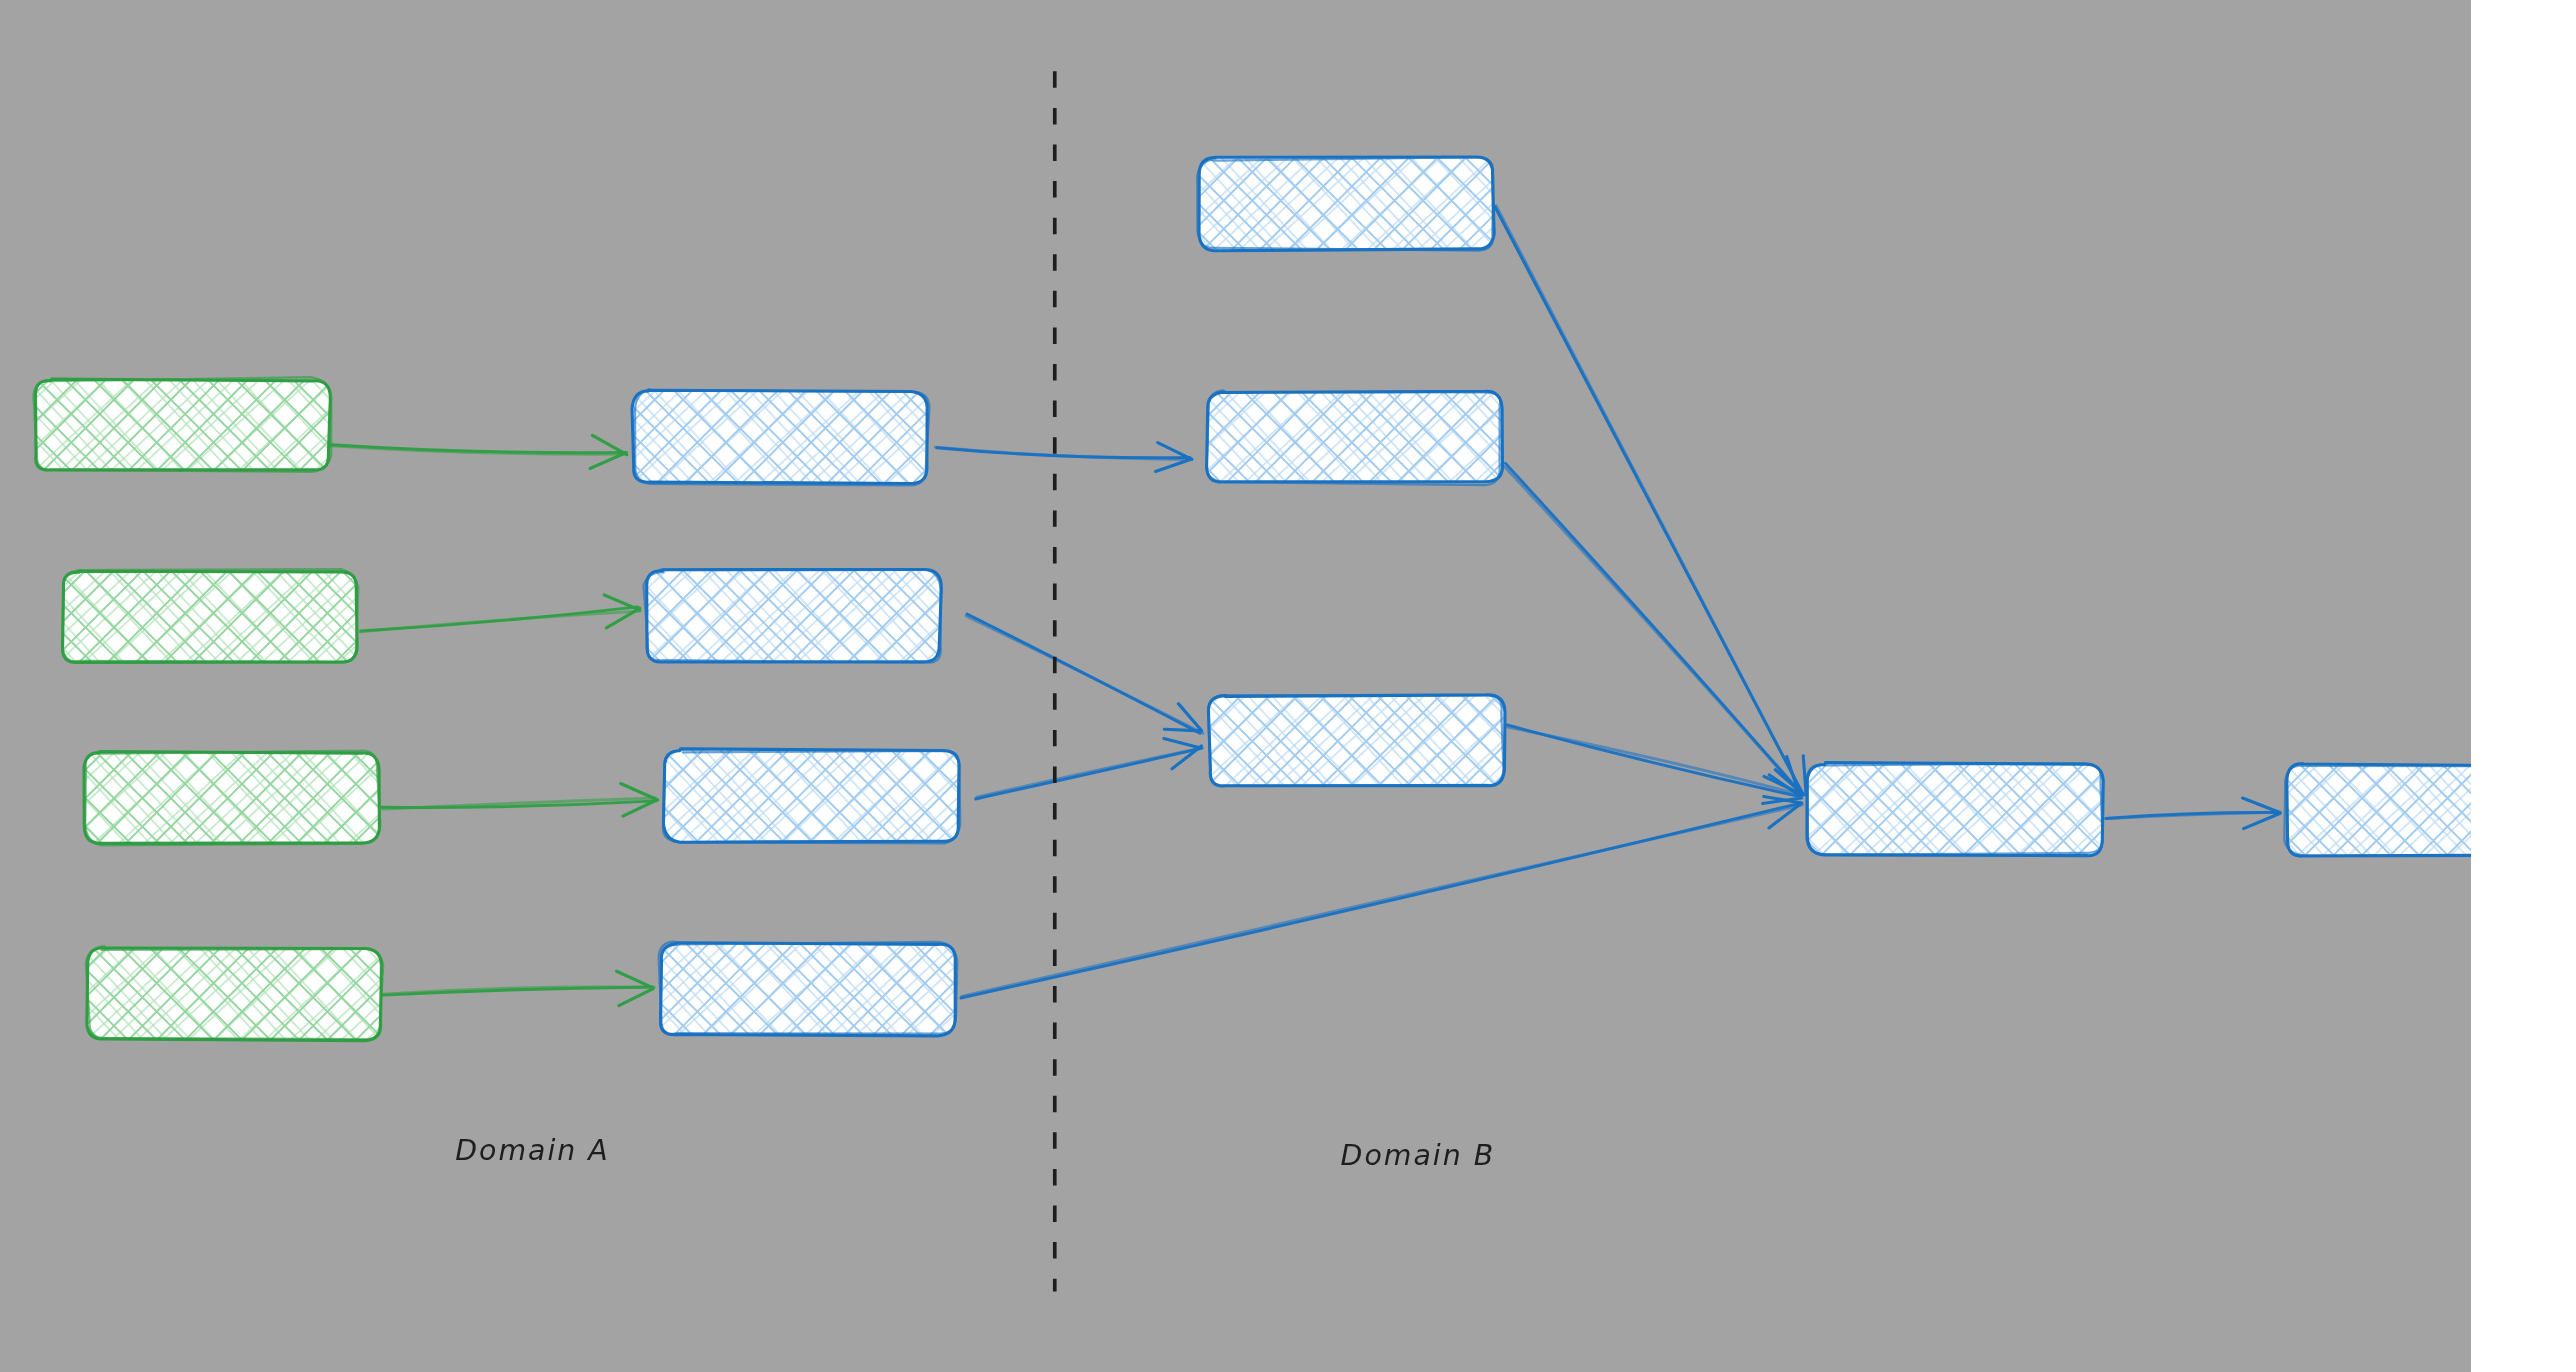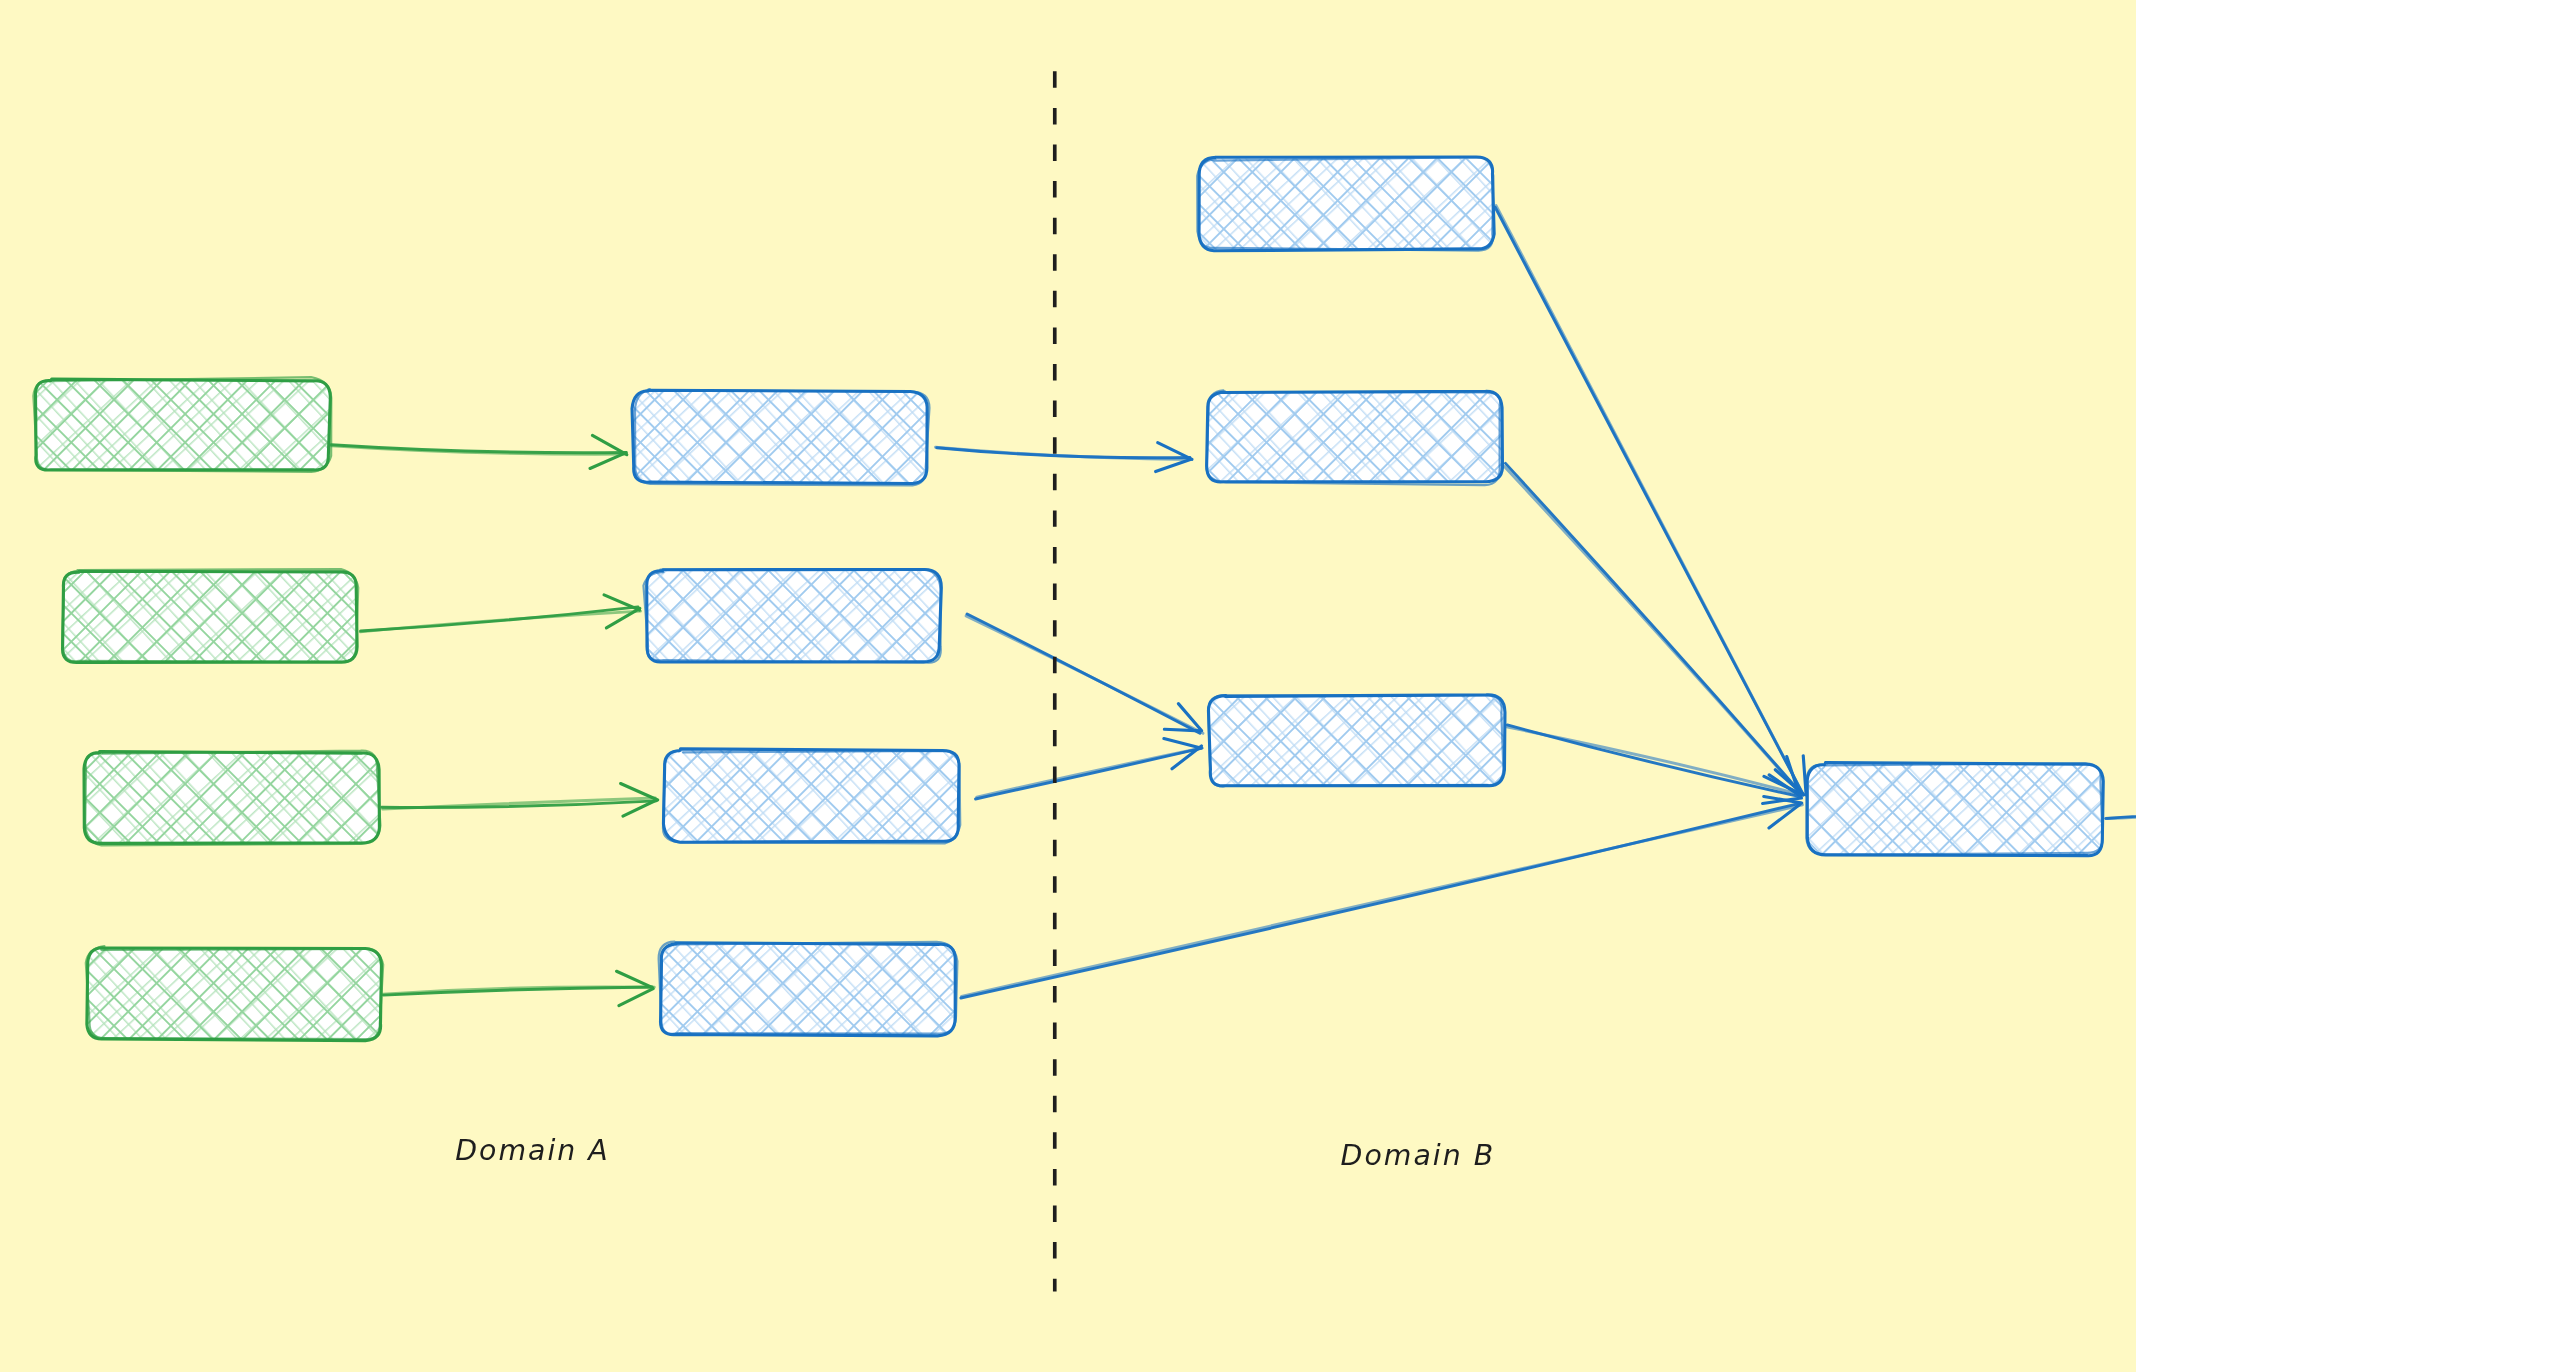--- a/index.html
+++ b/index.html
@@ -4,23 +4,23 @@
 <title>Domain Flow Diagram</title>
 <style>
   html, body {
     margin: 0;
     padding: 0;
     background: #ffffff;
     font-family: "DejaVu Sans", sans-serif;
   }
   #canvas-root {
     position: relative;
-    width: 2136px;
+    width: 2471px;
     height: 1372px;
-    background: #fef9c3;
+    background: #a3a3a3;
     overflow: hidden;
   }
   #diagram-svg {
     position: absolute;
     top: 0;
     left: 0;
     width: 2576px;
     height: 1372px;
     display: block;
   }

